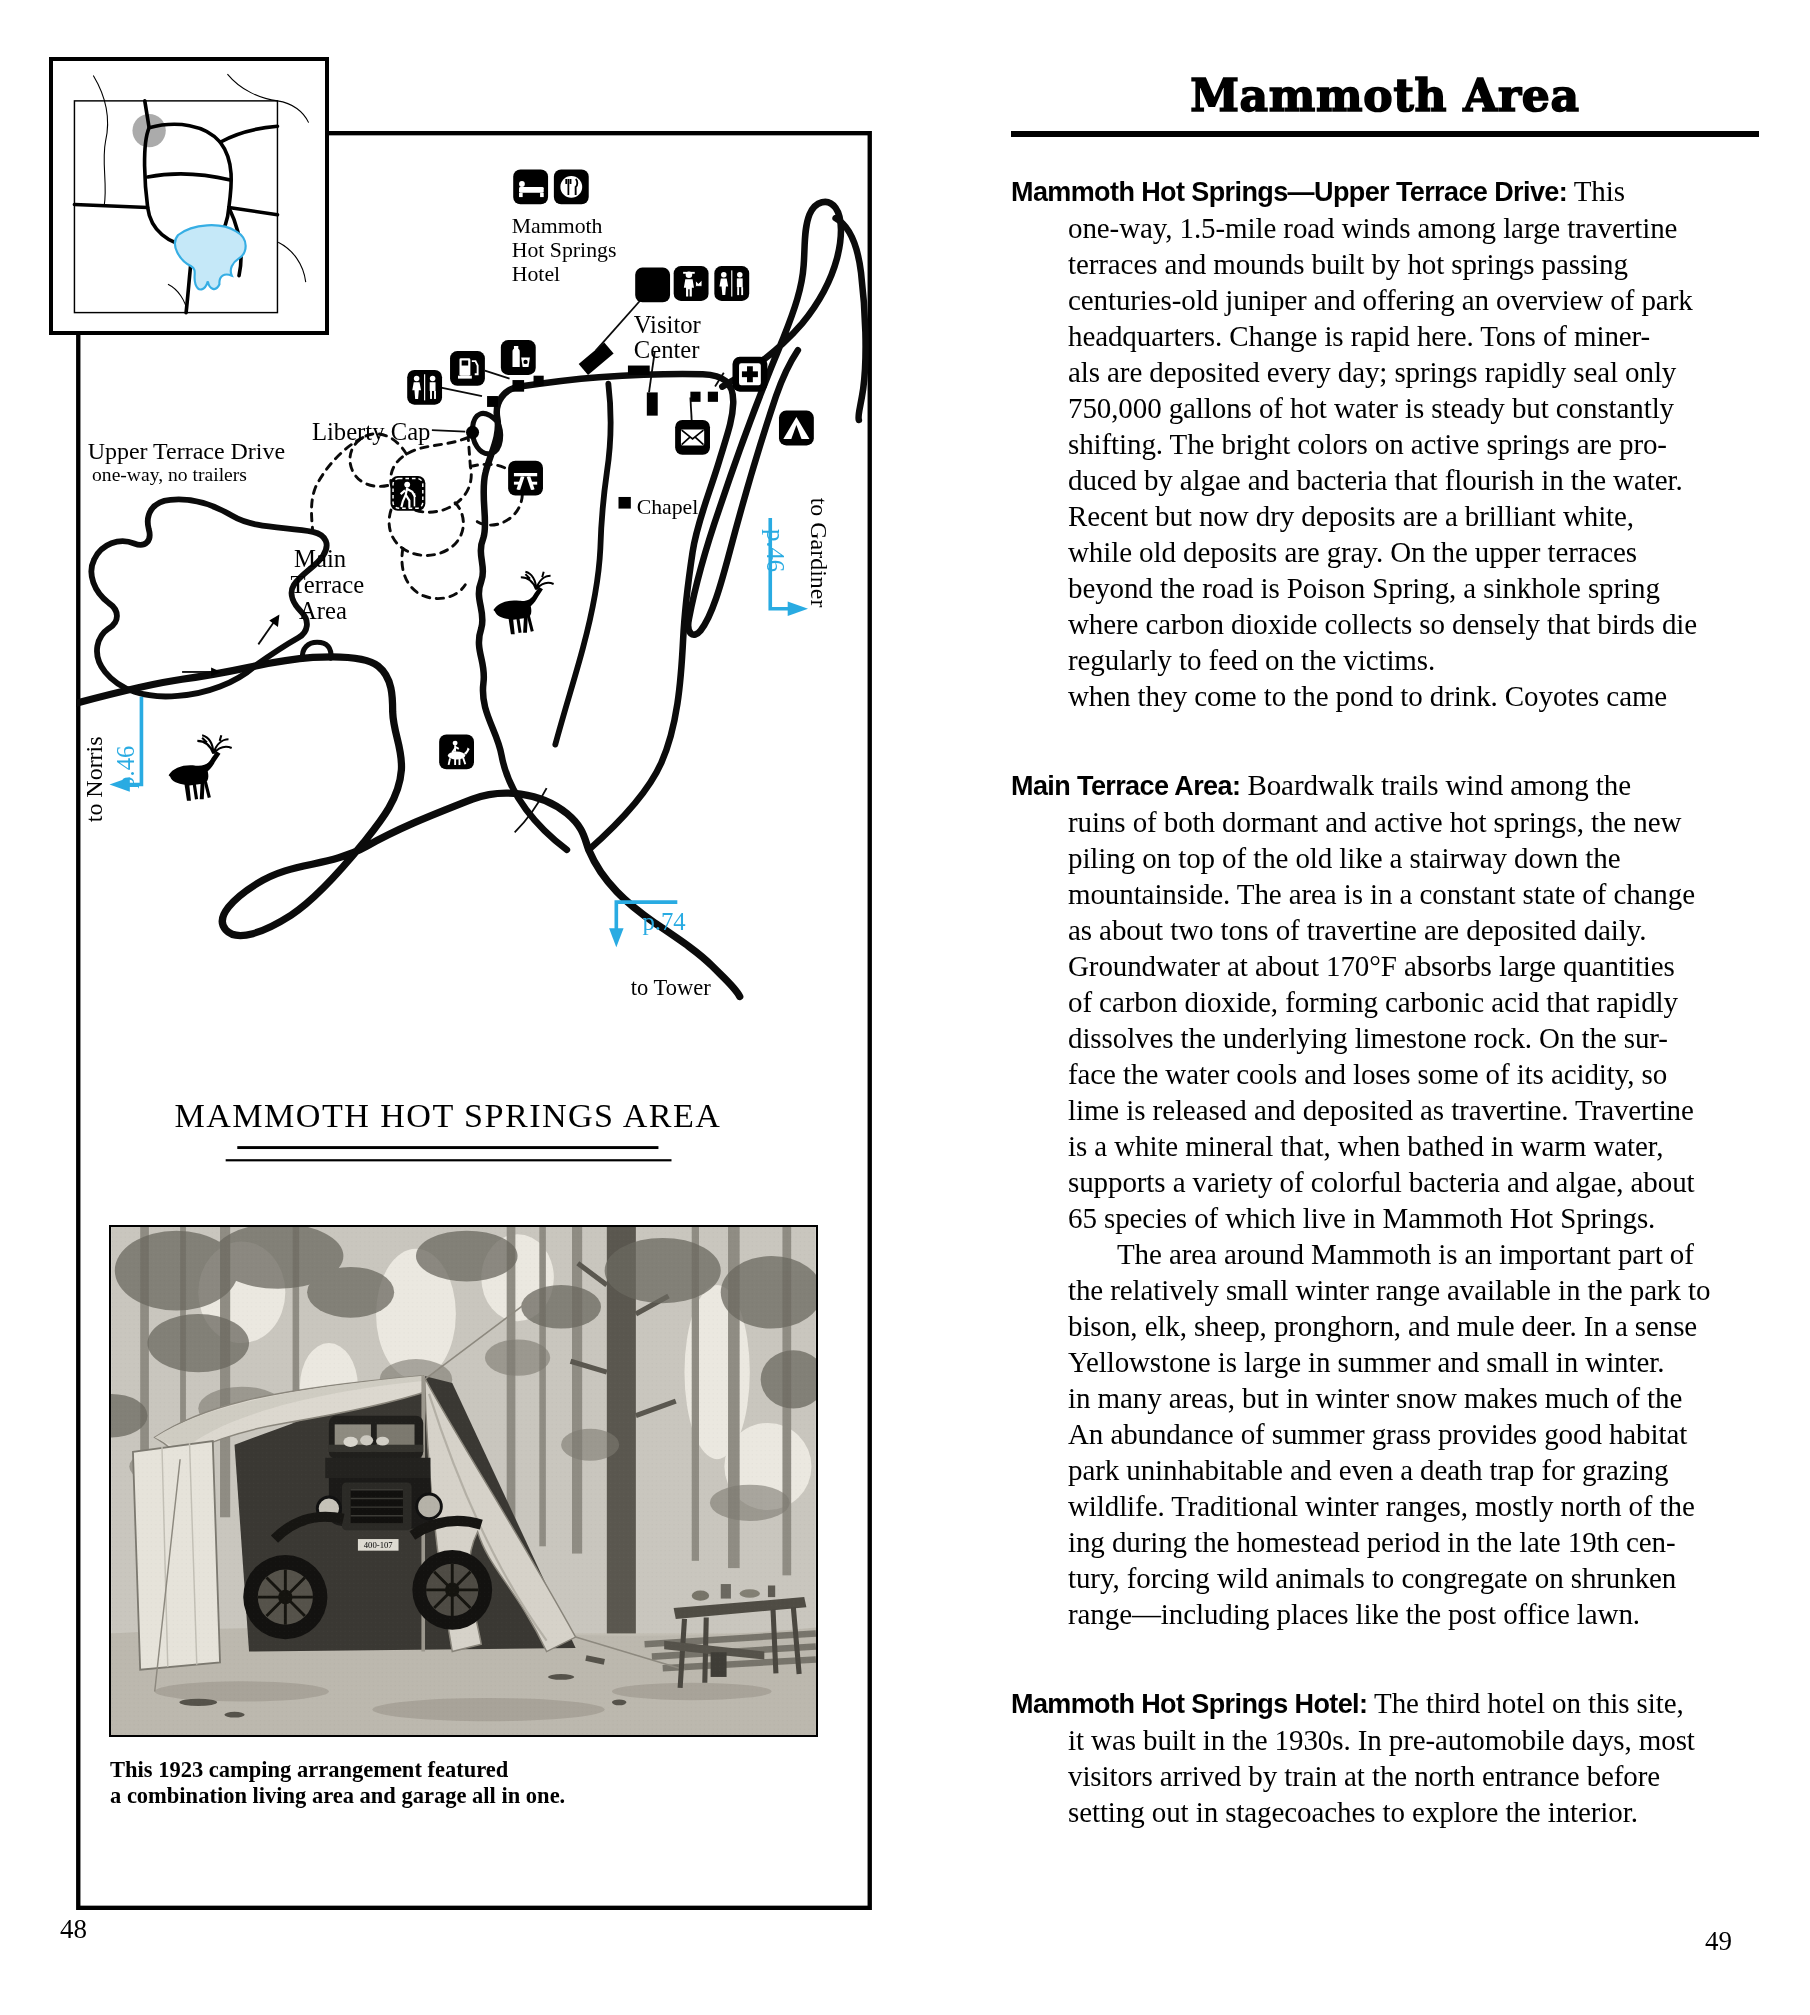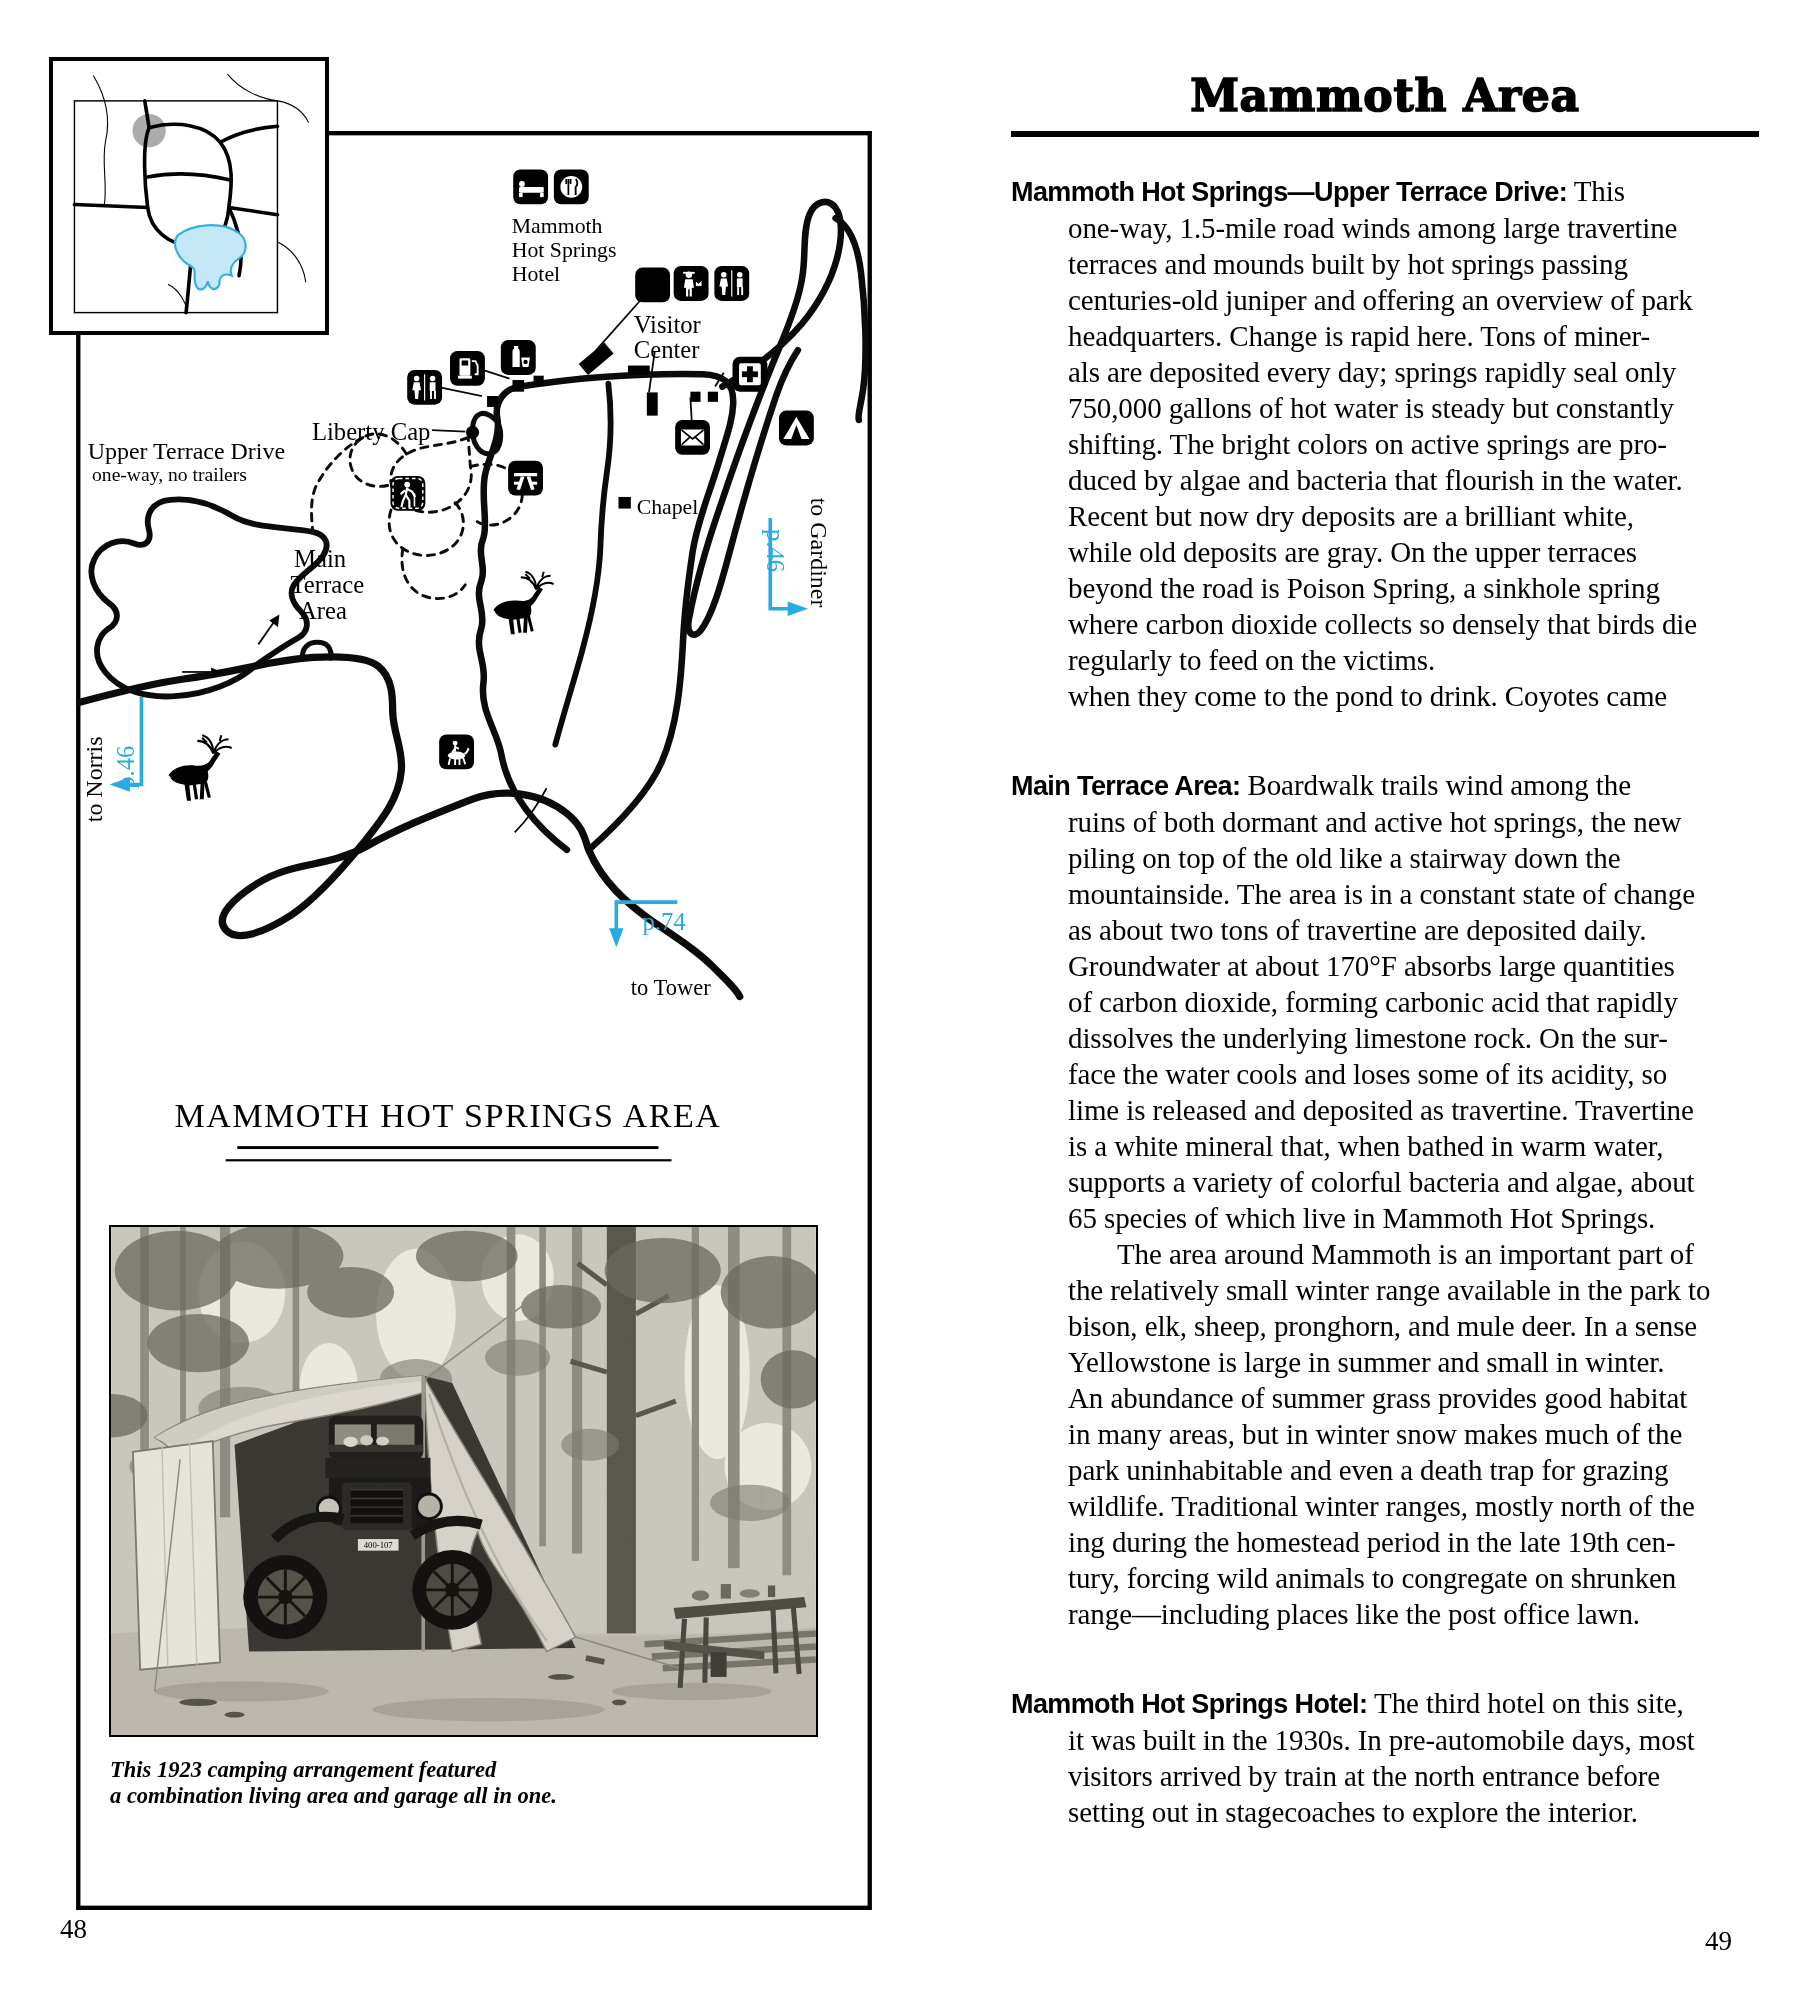--- a/index.html
+++ b/index.html
@@ -2,21 +2,21 @@
 <html style="font-size:11.6px"><head>
 <meta charset="utf-8">
 <style>
   html,body{margin:0;padding:0;background:#ffffff;}
   body{width:1811px;height:2015px;position:relative;overflow:hidden;
        font-family:"Liberation Serif", serif;color:#000;}
   .abs{position:absolute;}
   #inset-frame{left:49px;top:57px;width:280px;height:278px;background:#fff;border:4.4px solid #000;box-sizing:border-box;z-index:5;}
   #map-svg{left:76px;top:131px;z-index:2;}
   #photo-wrap{left:109px;top:1225px;width:705px;height:508px;border:2.9px solid #000;box-sizing:content-box;z-index:3;}
-  .caption{left:110px;top:1757px;width:552px;font-style:italic;font-weight:bold;font-size:22.5px;line-height:26px;z-index:4;}
+  .caption{left:110px;top:1757px;width:552px;font-weight:bold;font-size:22.5px;line-height:26px;z-index:4;}
   .pagenum{font-size:27px;z-index:6;}
   #pg-left{left:60px;top:1914px;}
   #pg-right{left:1705px;top:1926px;}
   
   #article{left:1011px;top:70px;width:748px;}
   #article h1{margin:0;text-align:center;font-family:"DejaVu Serif",serif;font-weight:bold;
       font-size:44px;letter-spacing:0.7px;-webkit-text-stroke:1.6px #000;}
   #title-rule{height:5.8px;background:#000;margin-top:10.2px;}
   .para{margin-top:53px;}
   .para:first-of-type{margin-top:36px;}
@@ -457,22 +457,22 @@
         <div class="line cont">dissolves the underlying limestone rock. On the sur-</div>
         <div class="line cont">face the water cools and loses some of its acidity, so</div>
         <div class="line cont">lime is released and deposited as travertine. Travertine</div>
         <div class="line cont">is a white mineral that, when bathed in warm water,</div>
         <div class="line cont">supports a variety of colorful bacteria and algae, about</div>
         <div class="line cont">65 species of which live in Mammoth Hot Springs.</div>
         <div class="line cont inset">The area around Mammoth is an important part of</div>
         <div class="line cont">the relatively small winter range available in the park to</div>
         <div class="line cont">bison, elk, sheep, pronghorn, and mule deer. In a sense</div>
         <div class="line cont">Yellowstone is large in summer and small in winter.</div>
+        <div class="line cont">in many areas, but in winter snow makes much of the</div>
         <div class="line cont">An abundance of summer grass provides good habitat</div>
-        <div class="line cont">in many areas, but in winter snow makes much of the</div>
         <div class="line cont">park uninhabitable and even a death trap for grazing</div>
         <div class="line cont">wildlife. Traditional winter ranges, mostly north of the</div>
         <div class="line cont">ing during the homestead period in the late 19th cen-</div>
         <div class="line cont">tury, forcing wild animals to congregate on shrunken</div>
         <div class="line cont">range—including places like the post office lawn.</div>
       </div>
       <div class="para">
         <div class="line"><span class="lead">Mammoth Hot Springs Hotel:</span> The third hotel on this site,</div>
         <div class="line cont">it was built in the 1930s. In pre-automobile days, most</div>
         <div class="line cont">visitors arrived by train at the north entrance before</div>

